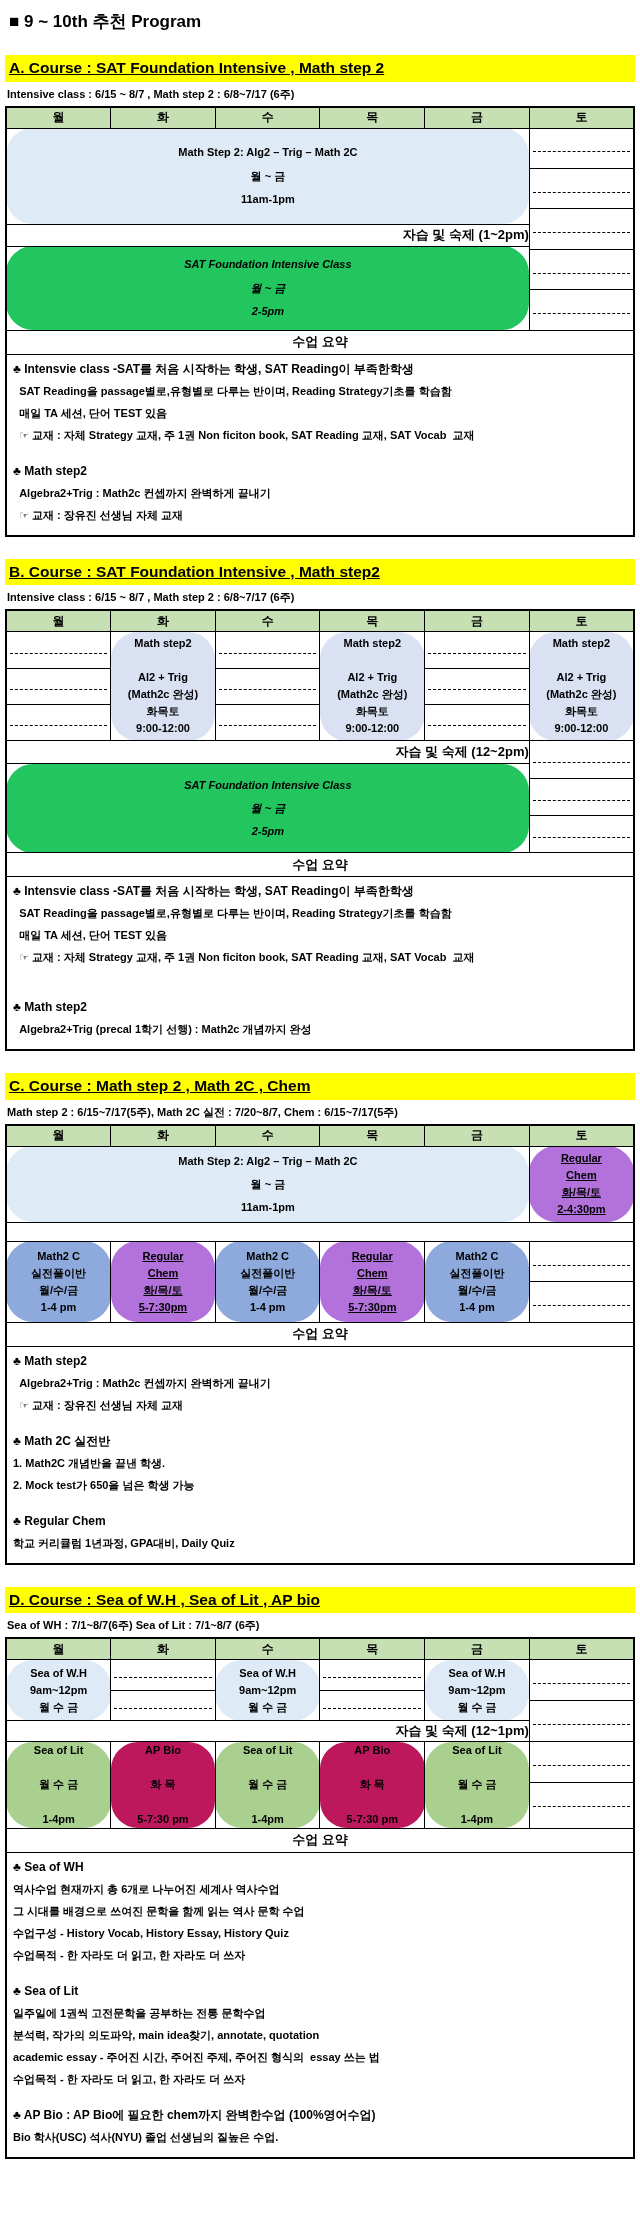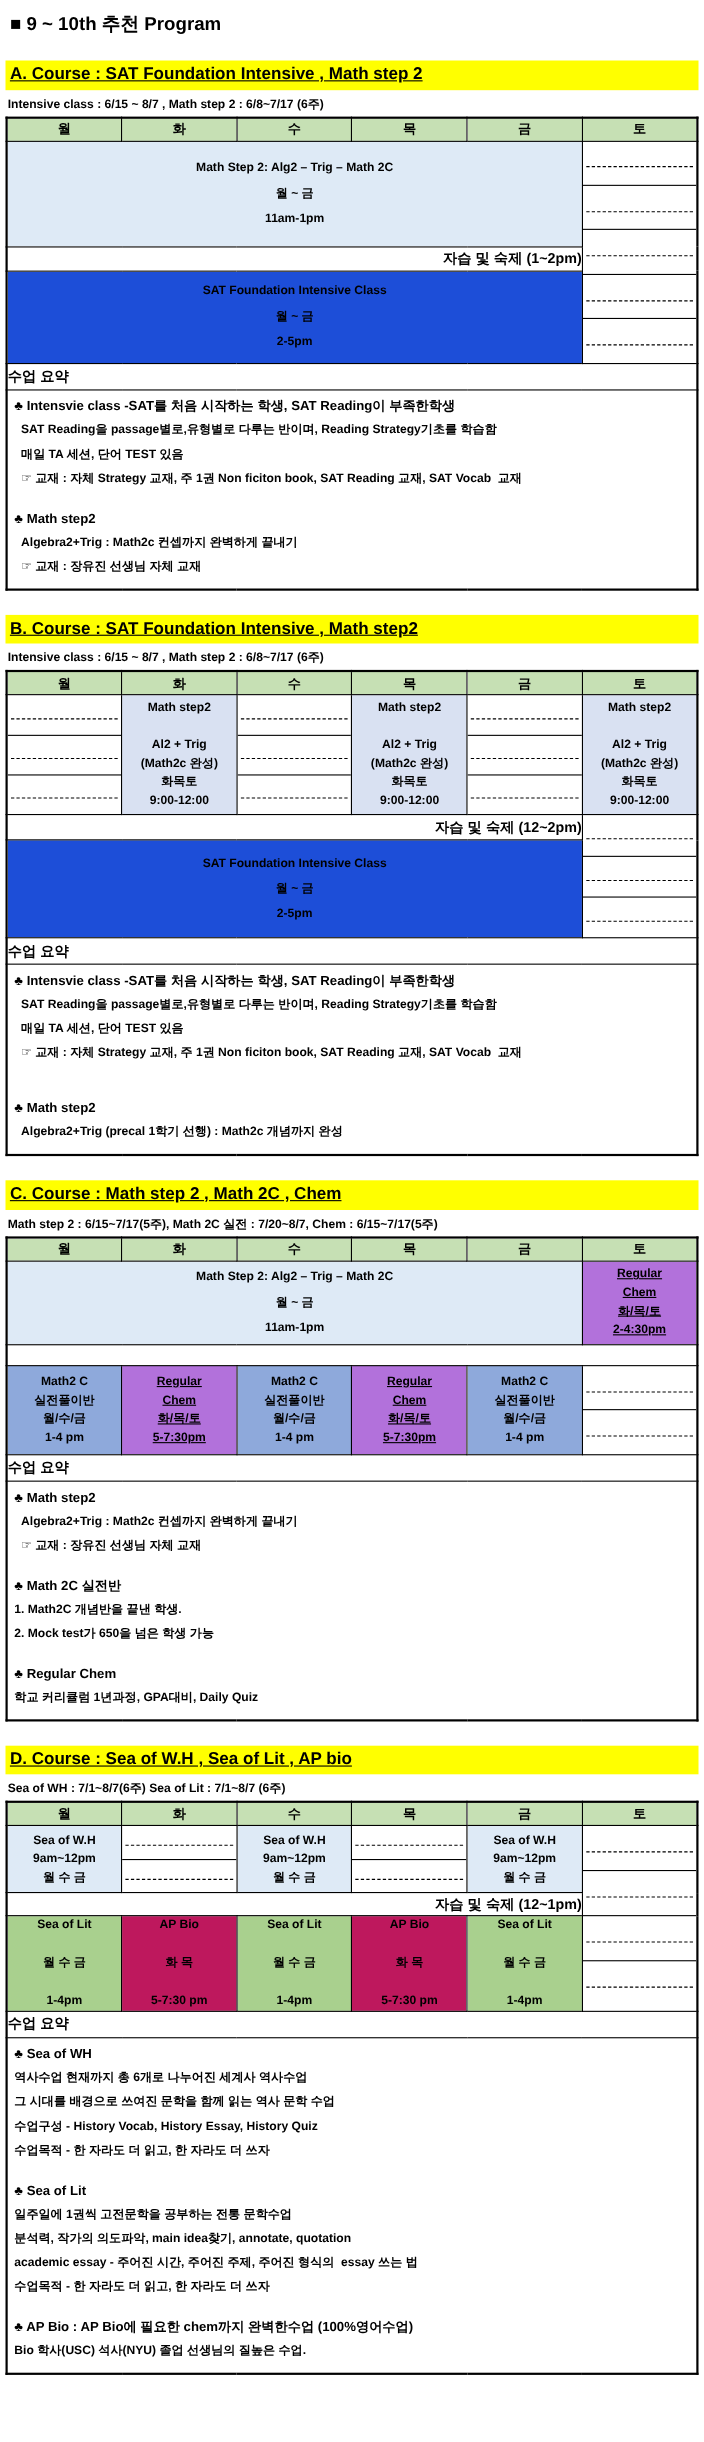--- a/index.html
+++ b/index.html
@@ -17,32 +17,32 @@
   }
   .sec-sub{font-size:11px;margin:5px 0 4px 2px;}
   table{
     width:100%;border-collapse:collapse;table-layout:fixed;
     border:2.5px solid #000;
   }
   td,th{border:1.6px solid #000;padding:0;overflow:hidden;}
   .day th{background:#C6E0B4;font-size:12px;height:20px;font-weight:bold;}
   .cell{
     text-align:center;font-size:11px;vertical-align:middle;
-    white-space:pre-line;line-height:1.55;
+    white-space:pre-line;line-height:1.55;border-radius:27px;
   }
   .lh2{line-height:2.1;}
   .bg-ltblue{background:#DEEAF6;}
-  .bg-orange{background:#1d4ed8;}
+  .bg-orange{background:#22c55e;font-style:italic;}
   .bg-lav{background:#D9E1F2;}
   .bg-peri{background:#8EA9DB;}
   .bg-purple{background:#B271DB;text-decoration:underline;}
   .bg-green{background:#A9D08E;}
   .bg-gold{background:#be185d;}
   .label-cell{text-align:right;font-size:13px;vertical-align:middle;}
-  .sum-title{font-size:13px;vertical-align:middle;height:23px;}
+  .sum-title{text-align:center;font-size:13px;vertical-align:middle;height:23px;}
   .summary{padding:3px 6px 9px 6px;vertical-align:top;border-radius:21px;}
   .sum-line{font-size:11px;line-height:22px;white-space:pre-wrap;}
   .sum-line.club{font-size:12px;}
   .sum-line.blank{height:14px;}
   .blank-cell{vertical-align:top;}
   .fill{display:flex;flex-direction:column;}
   .writein{flex:1;position:relative;}
   .writein + .writein{border-top:1.6px solid #000;}
   .writein::after{
     content:"";position:absolute;left:3px;right:3px;top:58%;

